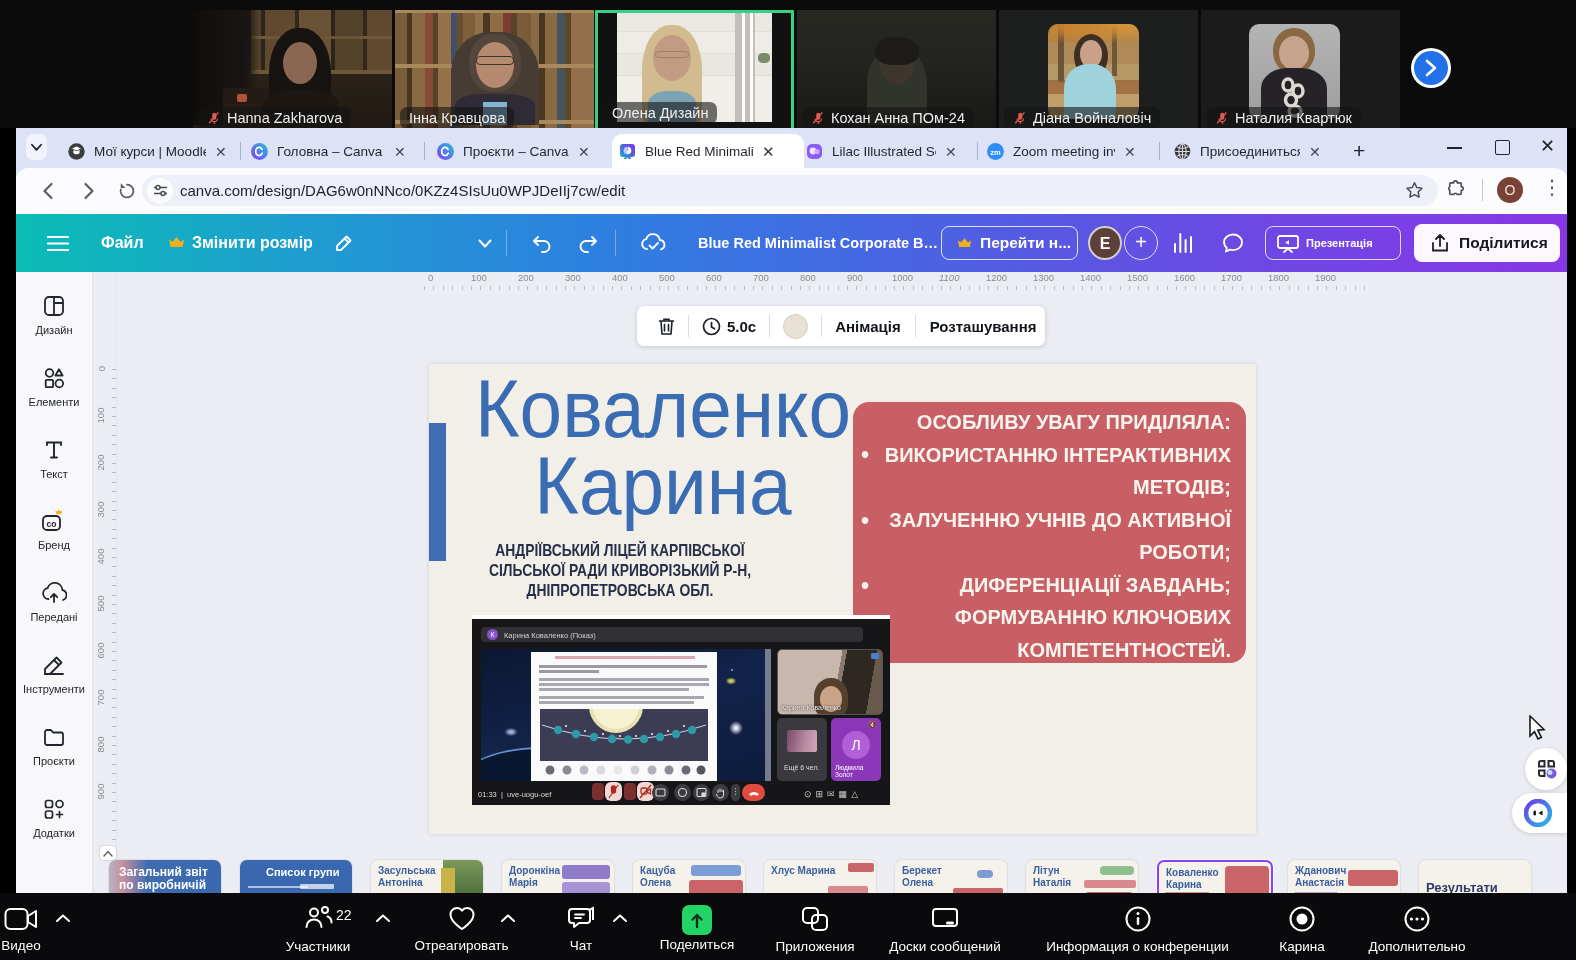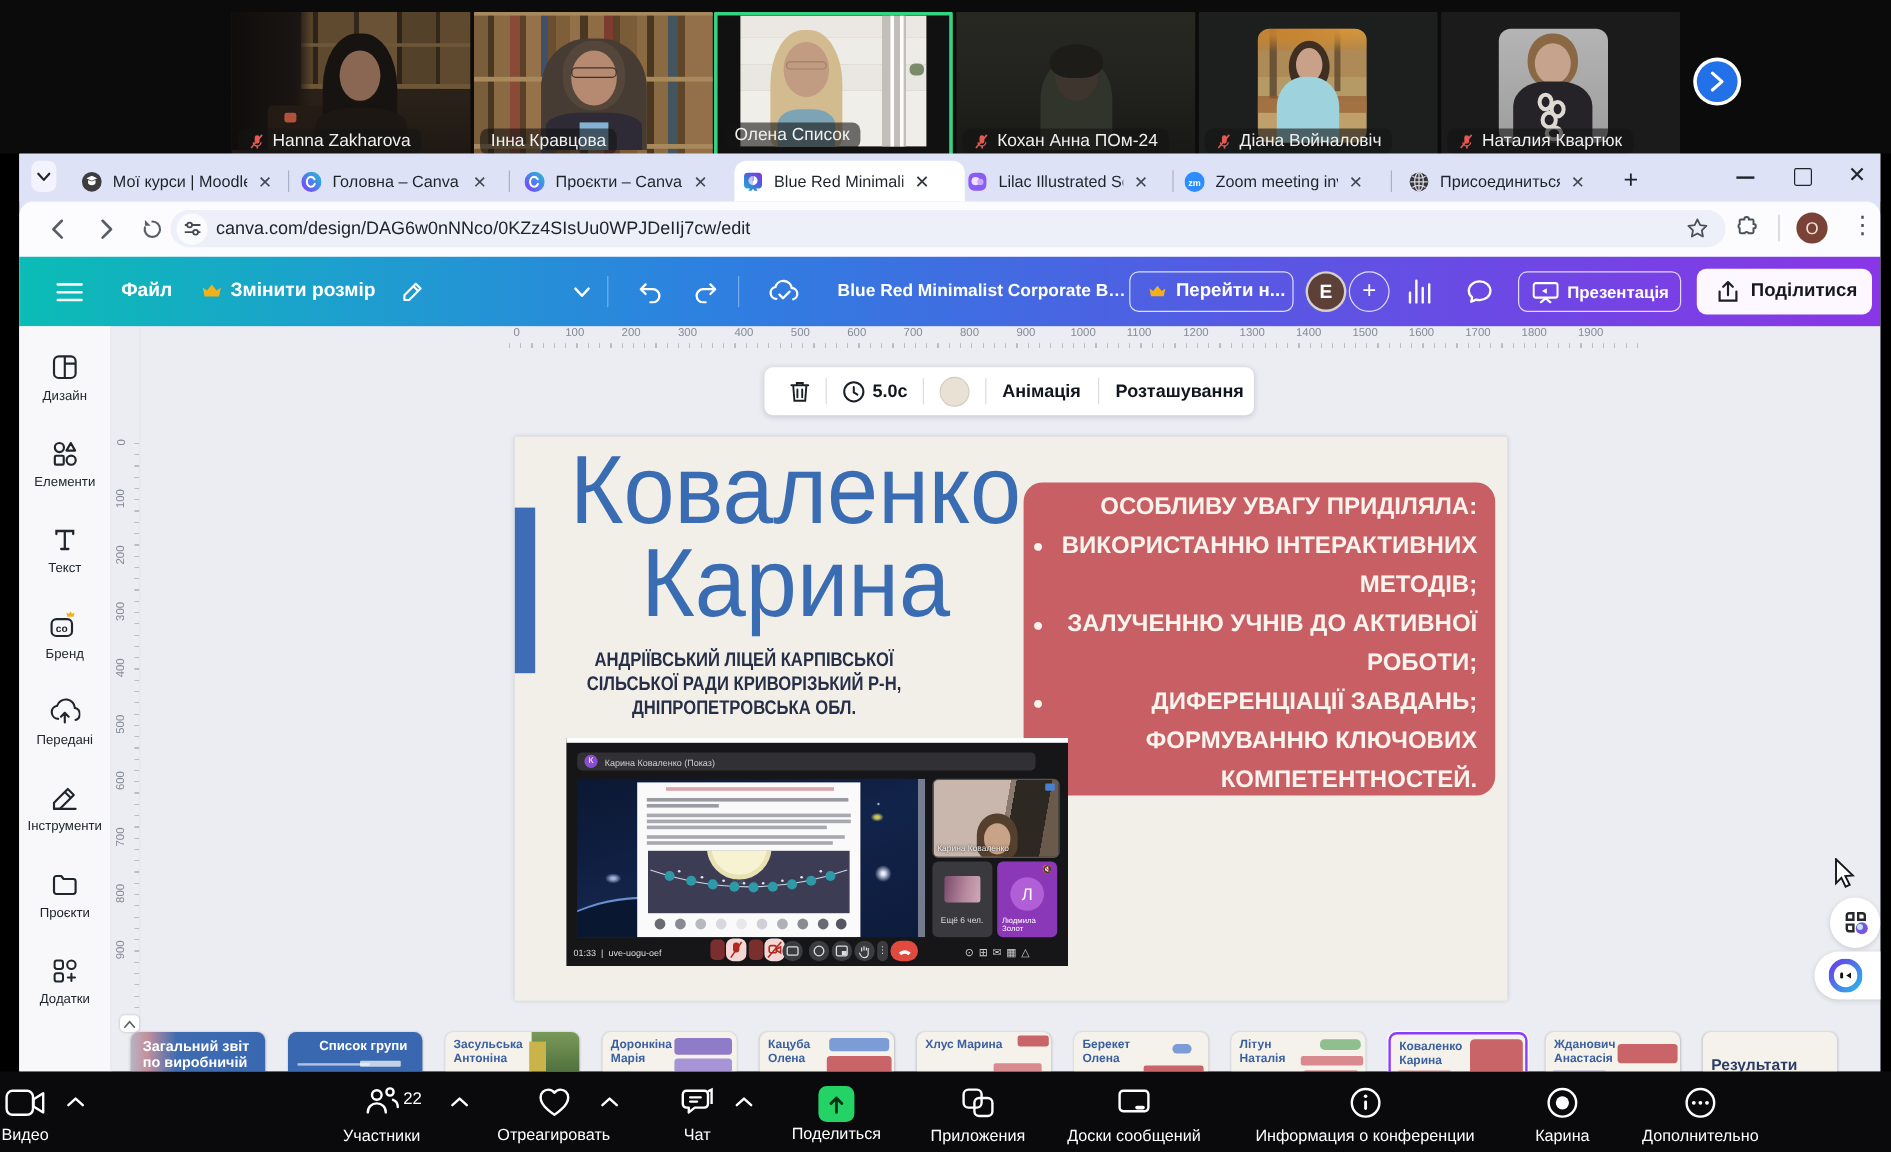--- a/index.html
+++ b/index.html
@@ -89,21 +89,21 @@
     <div style="position:absolute;left:19px;top:0;width:155px;height:109px;background:
       linear-gradient(180deg,#ebe8e3 0 18px,#e2dfd9 18px 19px,#eeece7 19px 40px,#e0ddd7 40px 41px,#e9e7e2 41px 62px,#e0ddd7 62px 63px,#f0eee9 63px 109px)"></div>
     <div style="position:absolute;left:137px;top:0;width:20px;height:109px;background:#c2bfba"></div>
     <div style="position:absolute;left:144px;top:0;width:3px;height:109px;background:#fdfdfc"></div>
     <div style="position:absolute;left:152px;top:0;width:3px;height:109px;background:#fdfdfc"></div>
     <div style="position:absolute;left:160px;top:40px;width:12px;height:10px;background:#7a8a6a;border-radius:40%"></div>
     <div style="position:absolute;left:44px;top:12px;width:60px;height:97px;border-radius:46% 46% 8% 8%;background:#d3bb90"></div>
     <div style="position:absolute;left:55px;top:22px;width:38px;height:46px;border-radius:50%;background:#c29c82"></div>
     <div style="position:absolute;left:57px;top:38px;width:34px;height:7px;border-radius:4px;border:1.4px solid #9c835e;box-sizing:border-box"></div>
     <div style="position:absolute;left:50px;top:78px;width:48px;height:31px;background:#7da4b4;border-radius:40% 40% 0 0"></div>
-    <div class="nlabel" style="bottom:9px;">Олена Список</div>
+    <div class="nlabel" style="bottom:9px;">Олена Дизайн</div>
   </div>
 
   <div class="tile" style="left:797px;background:linear-gradient(180deg,#282823 0%,#23231f 40%,#171715 100%)">
     <div style="position:absolute;left:70px;top:38px;width:60px;height:77px;border-radius:45% 45% 0 0;background:#31342a"></div>
     <div style="position:absolute;left:82px;top:32px;width:36px;height:42px;border-radius:50%;background:#3e362e"></div>
     <div style="position:absolute;left:78px;top:27px;width:44px;height:28px;border-radius:50% 50% 40% 40%;background:#1e1c18"></div>
     <div class="nlabel"><svg class="micico" viewBox="0 0 16 16">
           <g fill="#e45a52">
             <rect x="6" y="2" width="4.6" height="8" rx="2.3"></rect>
             <path d="M4 8.5a4.3 4.3 0 0 0 8.6 0h-1.3a3 3 0 0 1-6 0z"></path>
@@ -340,21 +340,21 @@
       </svg>
   <svg style="position:absolute;left:1205px;top:17px" width="24" height="24" viewBox="0 0 24 24">
         <path d="M12 3.5c5 0 9 3.4 9 7.8s-4 7.8-9 7.8c-1 0-2-.1-2.9-.4L5 20.5l.8-3.6C4.1 15.5 3 13.5 3 11.3 3 7 7 3.5 12 3.5z" fill="none" stroke="#fff" stroke-width="1.9" stroke-linejoin="round"></path>
       </svg>
   <div style="position:absolute;left:1249px;top:12px;width:136px;height:34px;border:1.5px solid rgba(255,255,255,.8);border-radius:8px;box-sizing:border-box;"></div>
   <svg style="position:absolute;left:1261px;top:20px" width="22" height="19" viewBox="0 0 22 19">
         <rect x="1" y="2" width="20" height="12" rx="2" fill="none" stroke="#fff" stroke-width="1.8"></rect>
         <path d="M8 8.5l4-2.3v4.6z" fill="#fff"></path>
         <path d="M7 18l4-3.5 4 3.5" fill="none" stroke="#fff" stroke-width="1.8" stroke-linecap="round" stroke-linejoin="round"></path>
       </svg>
-  <div class="hitem" style="left:1290px;font-size:14px;">Презентація</div>
+  <div class="hitem" style="left:1290px;font-size:11px;">Презентація</div>
   <div style="position:absolute;left:1398px;top:10px;width:146px;height:38px;background:#fdf7ff;border-radius:8px;"></div>
   <svg style="position:absolute;left:1415px;top:20px" width="18" height="19" viewBox="0 0 18 19">
         <path d="M9 1v11M9 1L5 5M9 1l4 4" stroke="#1c1f26" stroke-width="1.8" fill="none" stroke-linecap="round" stroke-linejoin="round"></path>
         <path d="M2 9v7.5h14V9" fill="none" stroke="#1c1f26" stroke-width="1.8" stroke-linecap="round"></path>
       </svg>
   <div class="hitem" style="left:1443px;color:#16191f;font-size:15.5px;">Поділитися</div>
  </div>
  <div id="cbody">
   <div id="sidebar">
    <div class="sbitem" style="top:22px;"><svg width="24" height="24" viewBox="0 0 24 24">
@@ -401,21 +401,21 @@
         <span style="position:absolute;left:355px;">100</span>
         <span style="position:absolute;left:402px;">200</span>
         <span style="position:absolute;left:449px;">300</span>
         <span style="position:absolute;left:496px;">400</span>
         <span style="position:absolute;left:543px;">500</span>
         <span style="position:absolute;left:590px;">600</span>
         <span style="position:absolute;left:637px;">700</span>
         <span style="position:absolute;left:684px;">800</span>
         <span style="position:absolute;left:731px;">900</span>
         <span style="position:absolute;left:776px;">1000</span>
-        <span style="position:absolute;left:823px;">1100</span>
+        <span style="position:absolute;left:823px;font-style:italic;">1100</span>
         <span style="position:absolute;left:870px;">1200</span>
         <span style="position:absolute;left:917px;">1300</span>
         <span style="position:absolute;left:964px;">1400</span>
         <span style="position:absolute;left:1011px;">1500</span>
         <span style="position:absolute;left:1058px;">1600</span>
         <span style="position:absolute;left:1105px;">1700</span>
         <span style="position:absolute;left:1152px;">1800</span>
         <span style="position:absolute;left:1199px;">1900</span>
   </div>
   <div id="vruler">

